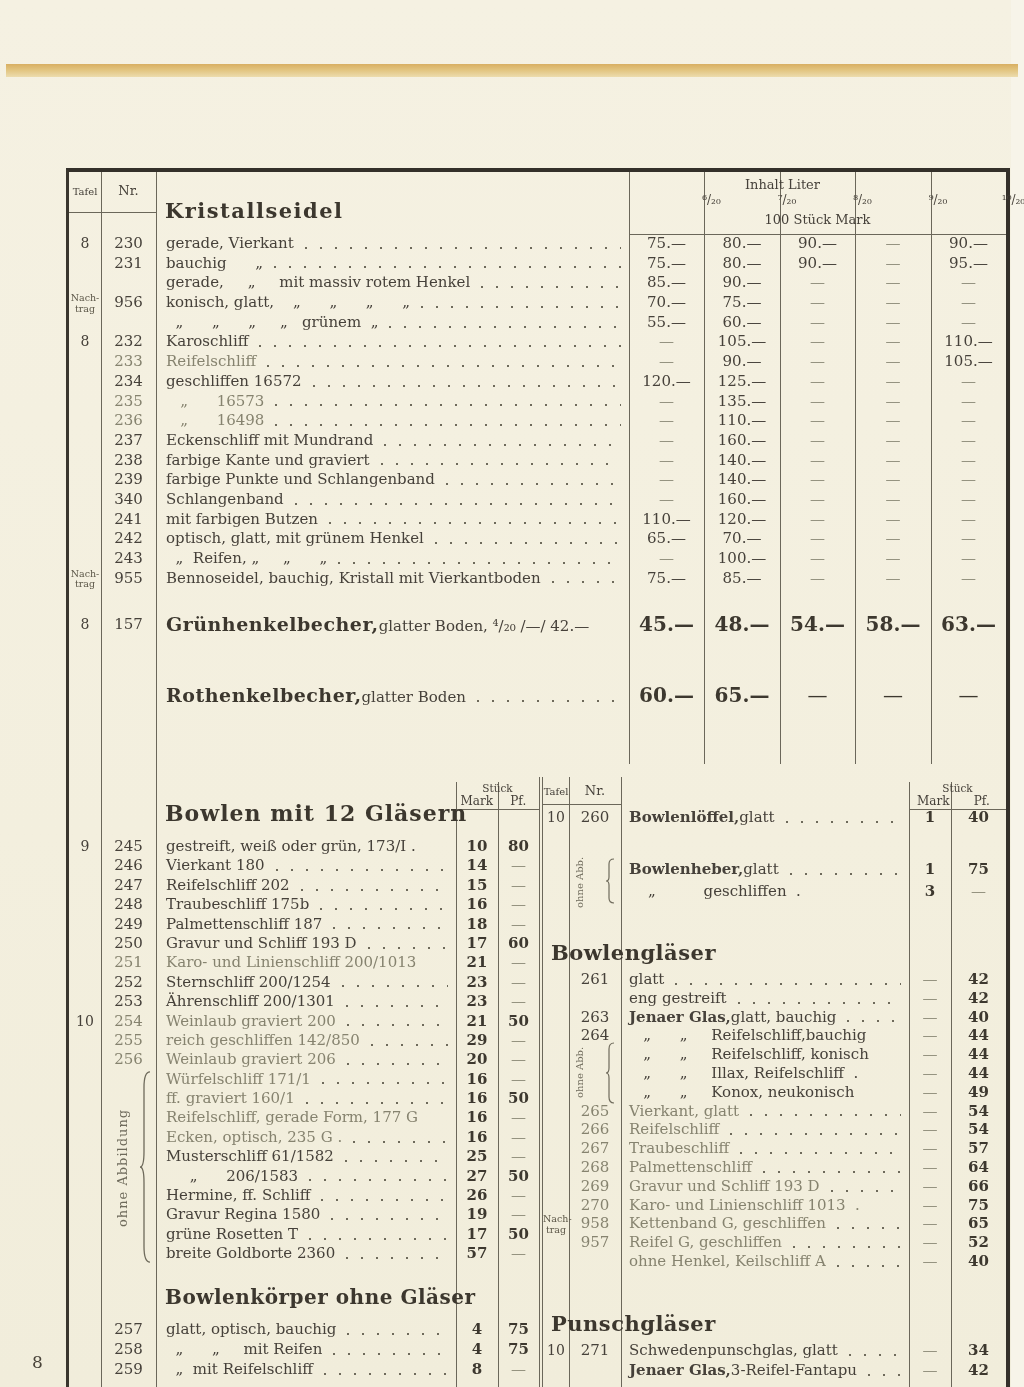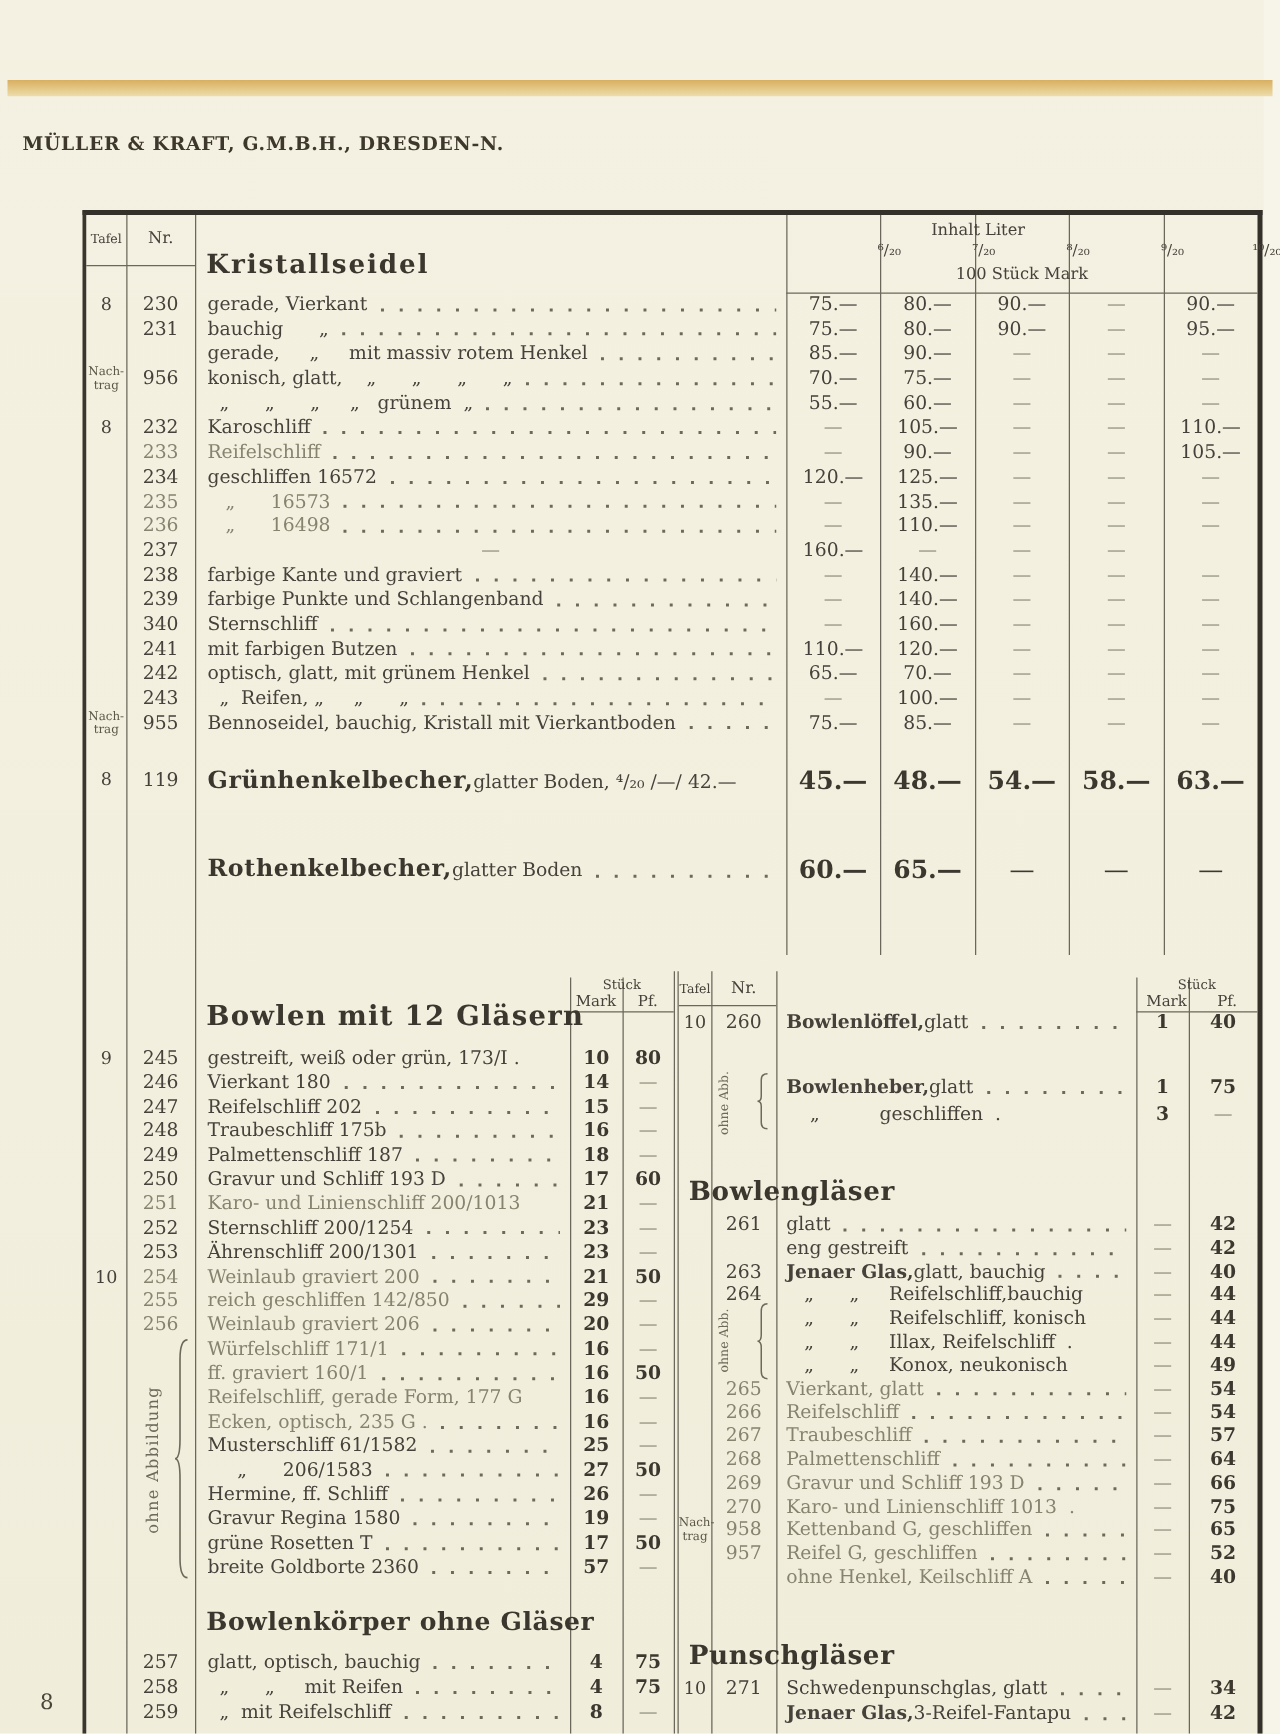--- a/index.html
+++ b/index.html
@@ -83,21 +83,20 @@
   #lr-abb1-label{left:505px;top:684px;width:24px;height:52px;}
   #lr-abb2-label{left:505px;top:868px;width:24px;height:64px;}
   .brace{position:absolute;}
 </style>
 </head>
 <body>
 
 <div id="page">
   <div id="page-edge"></div>
   <div id="gold-band"></div>
-  <div id="company">MÜLLER &amp; KRAFT, G.M.B.H., DRESDEN-N.</div>
 
   <div id="tbl">
 
     <div class="vline" style="left:32px;top:0;height:1227px"></div>
     <div class="vline" style="left:87px;top:0;height:1227px"></div>
     <div class="vline" style="left:560px;top:0;height:592px"></div>
     <div class="vline" style="left:635px;top:0;height:592px"></div>
     <div class="vline" style="left:711px;top:0;height:592px"></div>
     <div class="vline" style="left:786px;top:0;height:592px"></div>
     <div class="vline" style="left:862px;top:0;height:592px"></div>
@@ -253,20 +252,24 @@
           </div>
           <div class="cp dash">—</div>
           <div class="cp">110.—</div>
           <div class="cp dash">—</div>
           <div class="cp dash">—</div>
           <div class="cp dash">—</div>
         </div>
         <div class="r ur">
           <div class="ct"></div>
           <div class="cn">237</div>
+          <div class="cd">
+            <span>Eckenschliff mit Mundrand</span>
+            <span class="leader"></span>
+          </div>
           <div class="cp dash">—</div>
           <div class="cp">160.—</div>
           <div class="cp dash">—</div>
           <div class="cp dash">—</div>
           <div class="cp dash">—</div>
         </div>
         <div class="r ur">
           <div class="ct"></div>
           <div class="cn">238</div>
           <div class="cd">
@@ -289,21 +292,21 @@
           <div class="cp dash">—</div>
           <div class="cp">140.—</div>
           <div class="cp dash">—</div>
           <div class="cp dash">—</div>
           <div class="cp dash">—</div>
         </div>
         <div class="r ur">
           <div class="ct"></div>
           <div class="cn">340</div>
           <div class="cd">
-            <span>Sternschliff</span>
+            <span>Schlangenband</span>
             <span class="leader"></span>
           </div>
           <div class="cp dash">—</div>
           <div class="cp">160.—</div>
           <div class="cp dash">—</div>
           <div class="cp dash">—</div>
           <div class="cp dash">—</div>
         </div>
         <div class="r ur">
           <div class="ct"></div>
@@ -353,21 +356,21 @@
           </div>
           <div class="cp">75.—</div>
           <div class="cp">85.—</div>
           <div class="cp dash">—</div>
           <div class="cp dash">—</div>
           <div class="cp dash">—</div>
         </div>
       </div>
     <div id="becher1" class="becher">
         <div class="ct">8</div>
-        <div class="cn">119</div>
+        <div class="cn">157</div>
         <div class="cd">
           <span class="bld">Grünhenkelbecher,</span>
           <span> glatter Boden, ⁴/₂₀ /—/ 42.—</span>
         </div>
         <div class="cp">45.—</div>
         <div class="cp">48.—</div>
         <div class="cp">54.—</div>
         <div class="cp">58.—</div>
         <div class="cp">63.—</div>
       </div>

